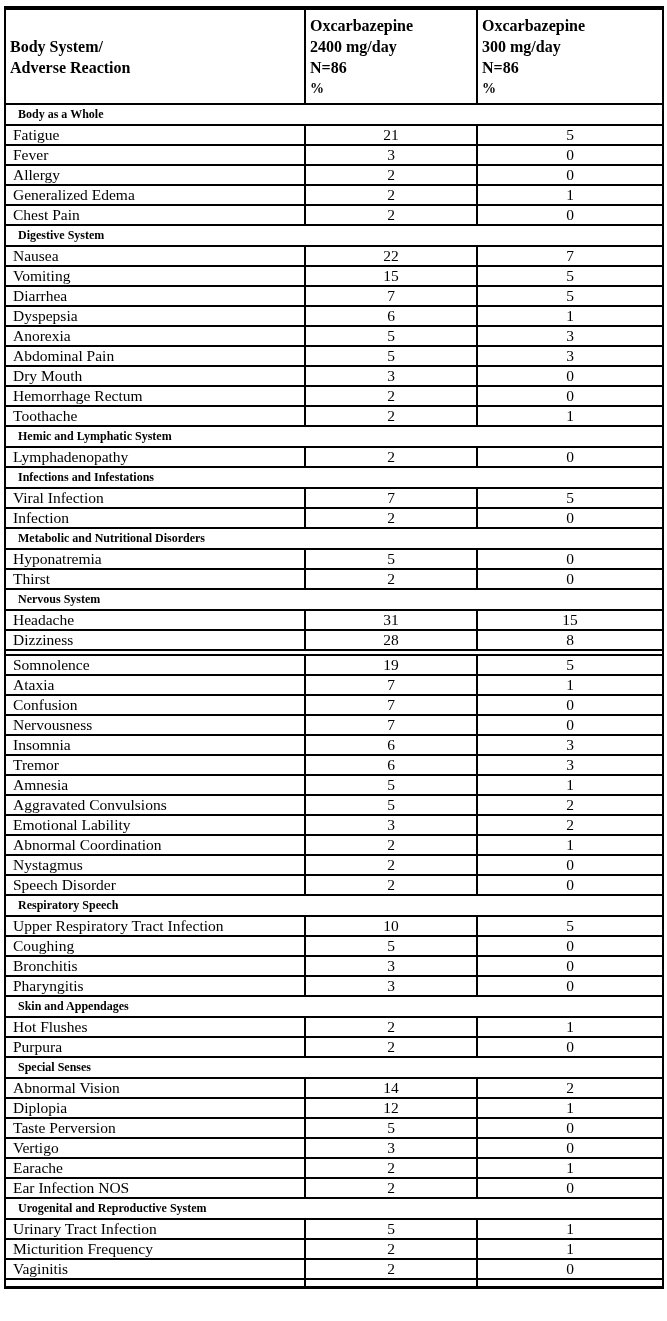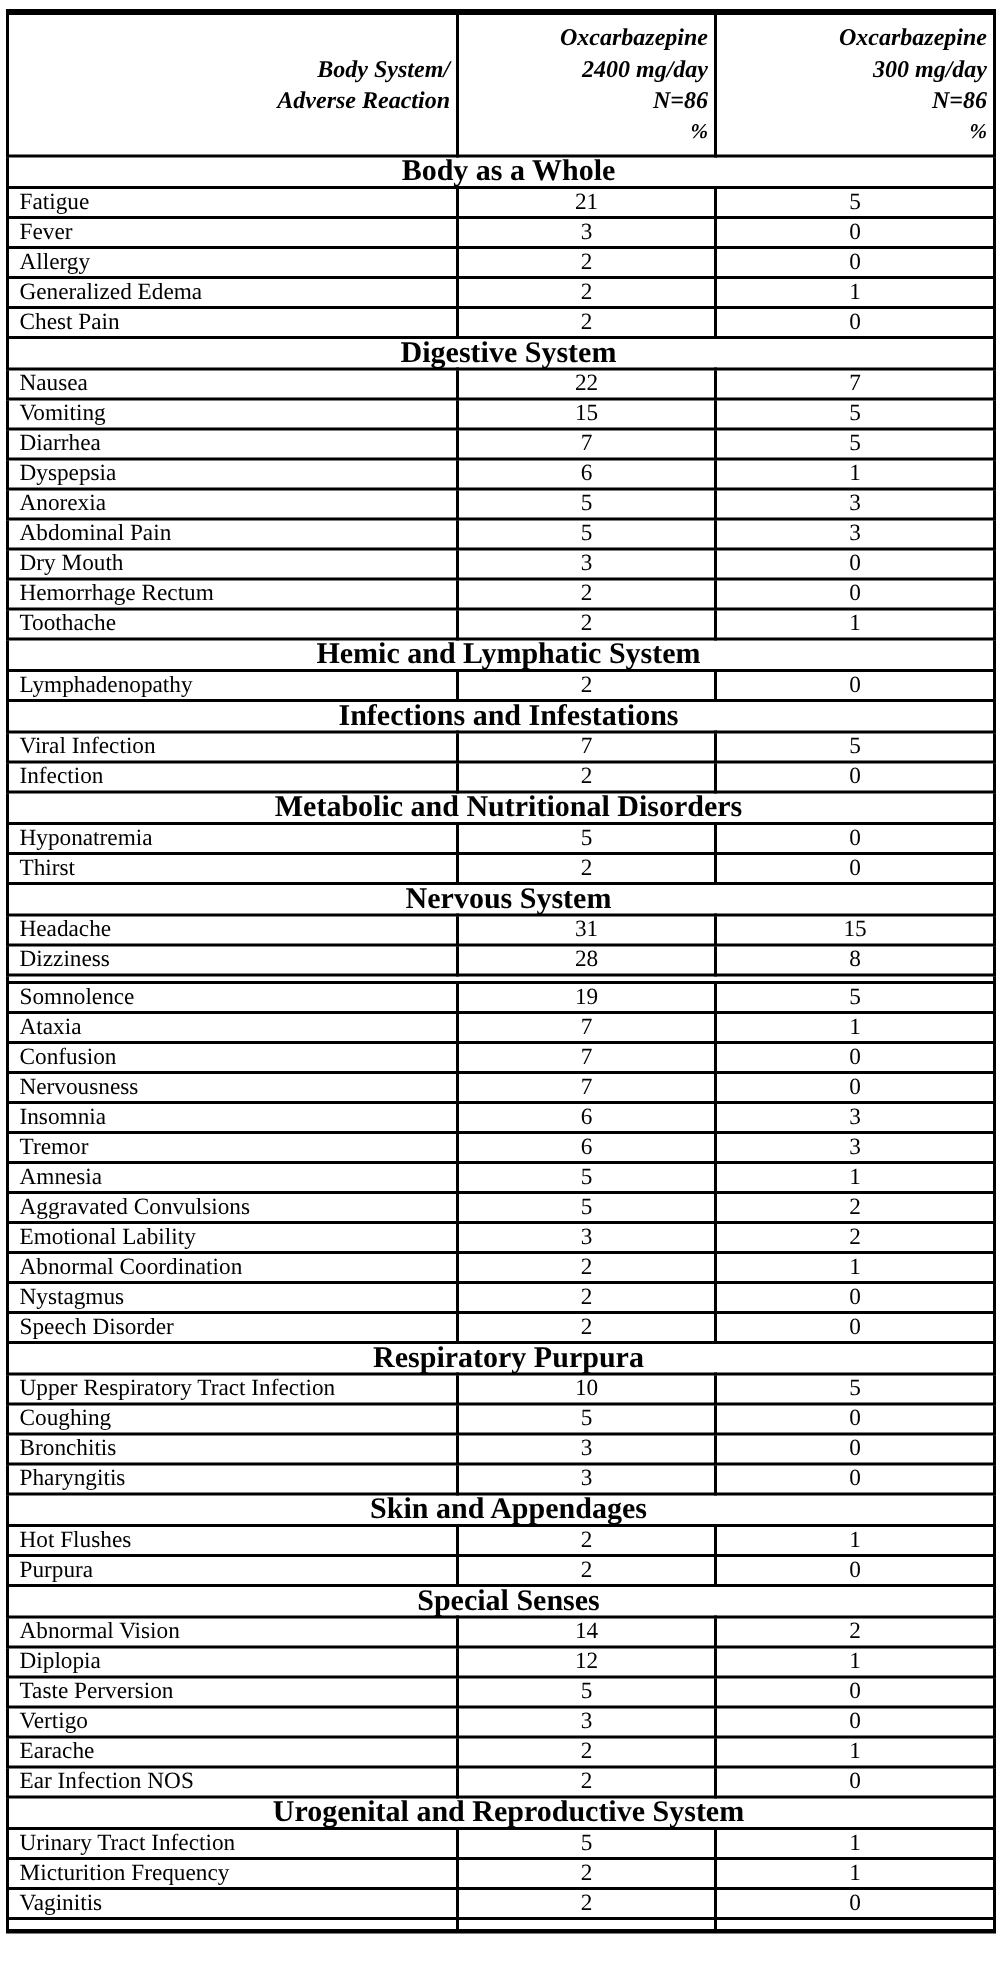--- a/index.html
+++ b/index.html
@@ -24,39 +24,37 @@
   table.ar-table col.c1 { width: 300px; }
   table.ar-table col.c2 { width: 172px; }
   table.ar-table col.c3 { width: 186px; }
 
   table.ar-table { border: 2px solid #000; border-top: 4px solid #000; border-bottom: 3px solid #000; }
   table.ar-table td, table.ar-table th { border: 2px solid #000; }
 
   th.hdr {
     font-weight: bold;
     font-size: 16px;
-    text-align: right;
+    text-align: left;
     vertical-align: middle;
     height: 89px;
     padding: 2px 4px;
     line-height: 21px;
     border-bottom: 3px solid #000;
-    font-style: italic;
   }
   th.hdr .hline { display: block; }
   th.hdr .pct { font-size: 14px; }
 
   td.section-cell {
     font-weight: bold;
-    font-size: 20px;
+    font-size: 12px;
     height: 17px;
     padding: 1px 2px 1px 12px;
     line-height: 17px;
     white-space: nowrap;
-    text-align: center;
   }
   td.label-cell {
     font-size: 15.5px;
     height: 16px;
     padding: 1px 2px 1px 7px;
     line-height: 16px;
     white-space: nowrap;
     border-radius: 10px;
   }
   td.num-cell {
@@ -280,21 +278,21 @@
           <td class="label-cell">Nystagmus</td>
           <td class="num-cell">2</td>
           <td class="num-cell">0</td>
         </tr>
         <tr>
           <td class="label-cell">Speech Disorder</td>
           <td class="num-cell">2</td>
           <td class="num-cell">0</td>
         </tr>
         <tr>
-          <td colspan="3" class="section-cell">Respiratory Purpura</td>
+          <td colspan="3" class="section-cell">Respiratory Speech</td>
         </tr>
         <tr>
           <td class="label-cell">Upper Respiratory Tract Infection</td>
           <td class="num-cell">10</td>
           <td class="num-cell">5</td>
         </tr>
         <tr>
           <td class="label-cell">Coughing</td>
           <td class="num-cell">5</td>
           <td class="num-cell">0</td>

